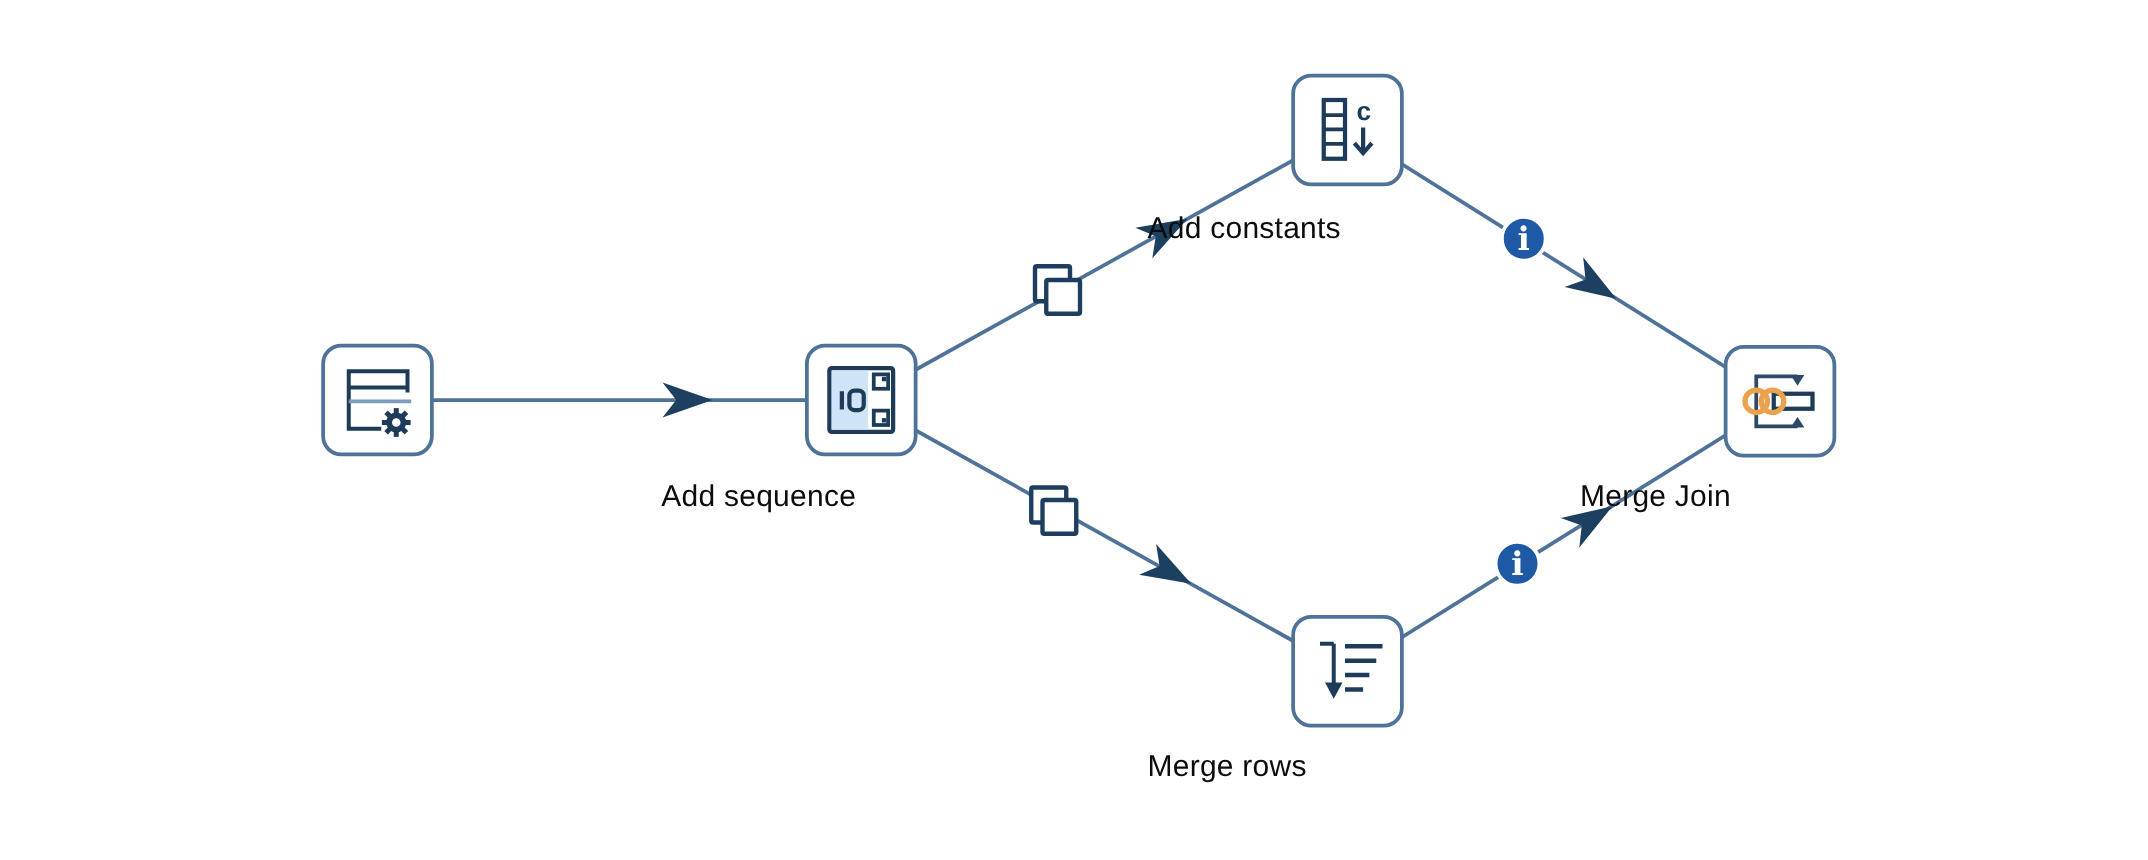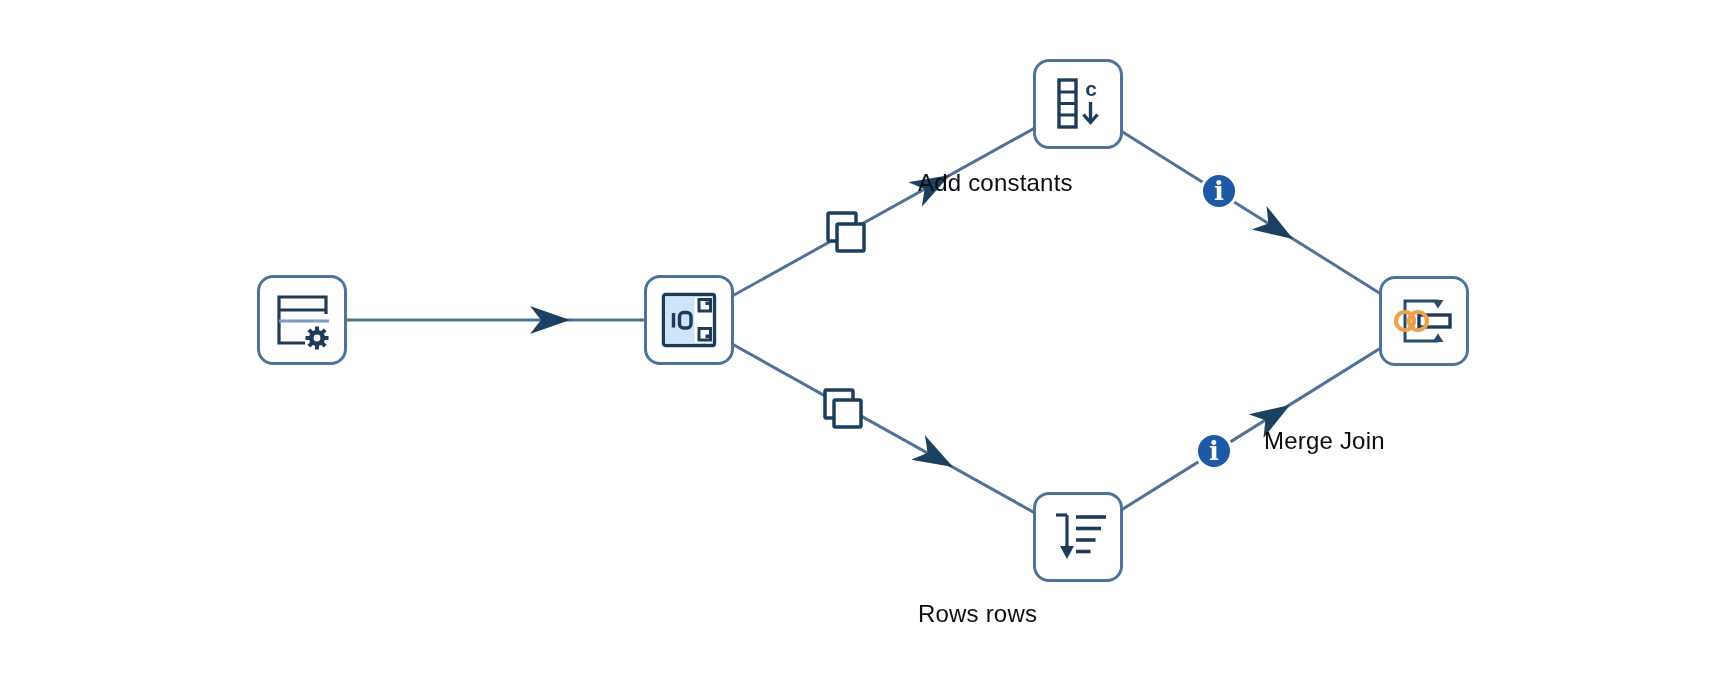--- a/index.html
+++ b/index.html
@@ -85,20 +85,21 @@
       <rect x="4.5" y="4.5" width="51" height="51" rx="2" fill="#ffffff" stroke="#1e3c5a" stroke-width="3.4"></rect>
       <rect x="6.5" y="6.5" width="29" height="47" fill="#cfe4f7"></rect>
       <line x1="14.5" y1="23" x2="14.5" y2="37.5" stroke="#1e3c5a" stroke-width="3.4"></line>
       <rect x="20.5" y="22.5" width="11.5" height="15.5" rx="4" fill="none" stroke="#1e3c5a" stroke-width="3.4"></rect>
       <rect x="40" y="9.5" width="11.5" height="11.5" fill="#ffffff" stroke="#1e3c5a" stroke-width="3"></rect>
       <rect x="46.5" y="11.5" width="3.5" height="3.5" fill="#1e3c5a"></rect>
       <rect x="40" y="38.5" width="11.5" height="11.5" fill="#ffffff" stroke="#1e3c5a" stroke-width="3"></rect>
       <rect x="46.5" y="44.5" width="3.5" height="3.5" fill="#1e3c5a"></rect>
     </svg>
   </div>
+  <div class="step-label" style="left:529px;top:384px;">Add sequence</div>
 
   <div class="step" style="left:1033px;top:59px;">
     <svg width="60" height="60" viewBox="0 0 60 60">
       <rect x="11" y="6" width="17" height="47" fill="#ffffff" stroke="#1e3c5a" stroke-width="3.4"></rect>
       <line x1="11" y1="18" x2="28" y2="18" stroke="#1e3c5a" stroke-width="3"></line>
       <line x1="11" y1="29.5" x2="28" y2="29.5" stroke="#1e3c5a" stroke-width="3"></line>
       <line x1="11" y1="41" x2="28" y2="41" stroke="#1e3c5a" stroke-width="3"></line>
       <text x="43" y="22" text-anchor="middle" fill="#1e3c5a" font-size="21" font-weight="bold" font-family="Liberation Sans, sans-serif">c</text>
       <line x1="42.5" y1="28" x2="42.5" y2="47" stroke="#1e3c5a" stroke-width="3.4"></line>
       <path d="M35.5,40.5 L42.5,48.5 L49.5,40.5" fill="none" stroke="#1e3c5a" stroke-width="3.4"></path>
@@ -110,29 +111,29 @@
     <svg width="60" height="60" viewBox="0 0 60 60">
       <line x1="8" y1="8" x2="19" y2="8" stroke="#1e3c5a" stroke-width="3.2"></line>
       <line x1="19" y1="8" x2="19" y2="41" stroke="#1e3c5a" stroke-width="3.2"></line>
       <polygon points="19,52 12,39 26,39" fill="#1e3c5a"></polygon>
       <line x1="28" y1="10" x2="58" y2="10" stroke="#1e3c5a" stroke-width="3.6"></line>
       <line x1="28" y1="21.5" x2="53" y2="21.5" stroke="#1e3c5a" stroke-width="3.6"></line>
       <line x1="28" y1="33" x2="47.5" y2="33" stroke="#1e3c5a" stroke-width="3.6"></line>
       <line x1="28" y1="44.5" x2="42.5" y2="44.5" stroke="#1e3c5a" stroke-width="3.6"></line>
     </svg>
   </div>
-  <div class="step-label" style="left:918px;top:600px;">Rows rows</div>
+  <div class="step-label" style="left:918px;top:600px;">Merge rows</div>
 
   <div class="step" style="left:1379px;top:276px;">
     <svg width="64" height="64" viewBox="0 0 64 64">
       <path d="M46,12 L13,12 L13,52 L46,52" fill="none" stroke="#2b4a68" stroke-width="3"></path>
       <polygon points="40.5,11 51.5,11 46,19.5" fill="#2b4a68"></polygon>
       <polygon points="40.5,53 51.5,53 46,44.5" fill="#2b4a68"></polygon>
       <rect x="27" y="26" width="31" height="12" fill="#ffffff" stroke="#1e3c5a" stroke-width="3.4"></rect>
       <g fill="none" stroke="#eca24c" stroke-width="4.2">
         <circle cx="13" cy="32" r="9"></circle>
         <circle cx="26" cy="32" r="9"></circle>
       </g>
     </svg>
   </div>
-  <div class="step-label" style="left:1264px;top:384px;margin-top:43px;">Merge Join</div>
+  <div class="step-label" style="left:1264px;top:384px;">Merge Join</div>
 
 </div>
 
 </body></html>

